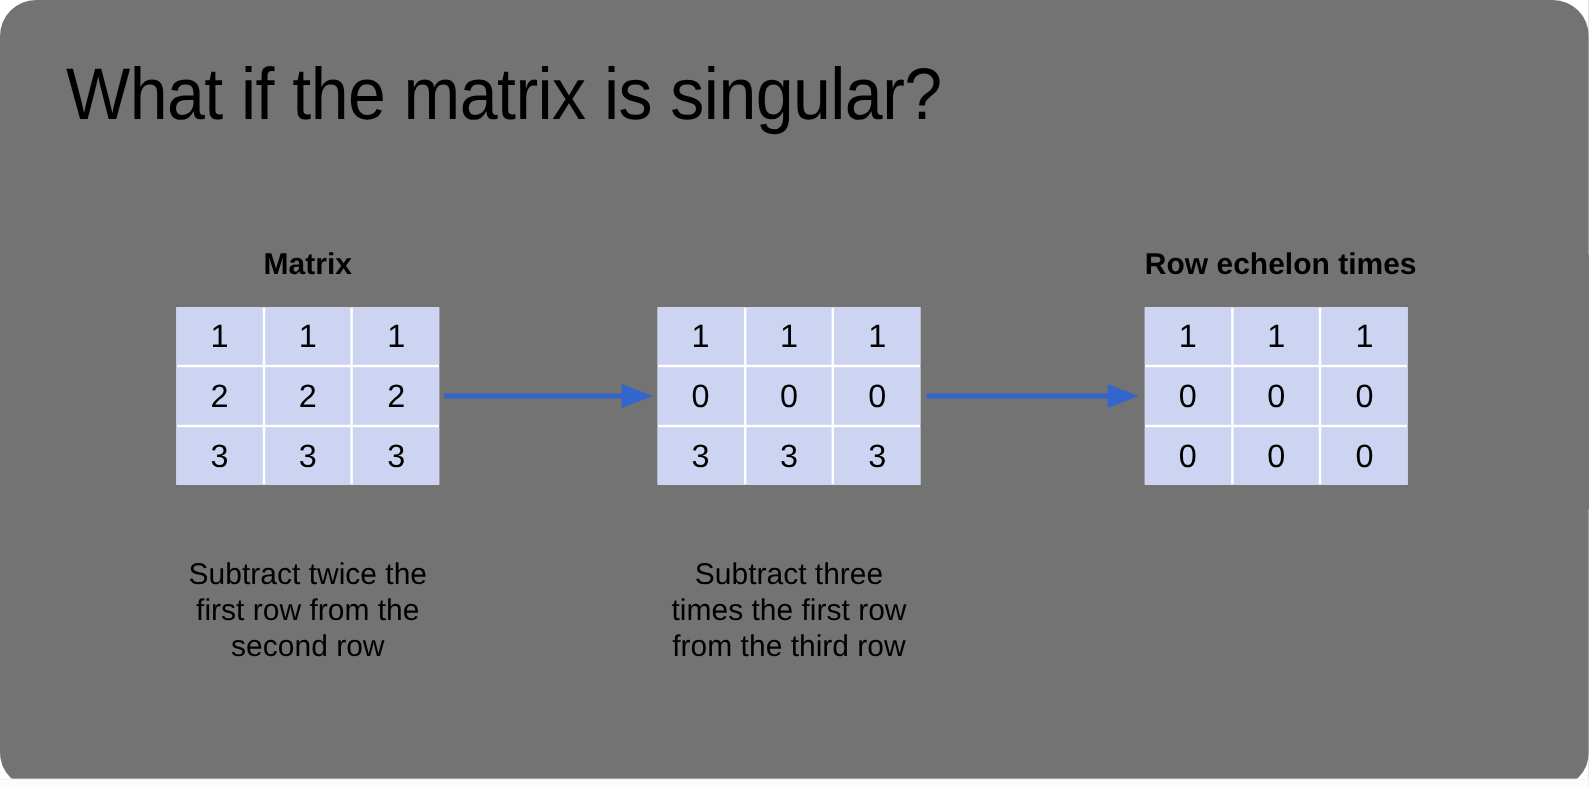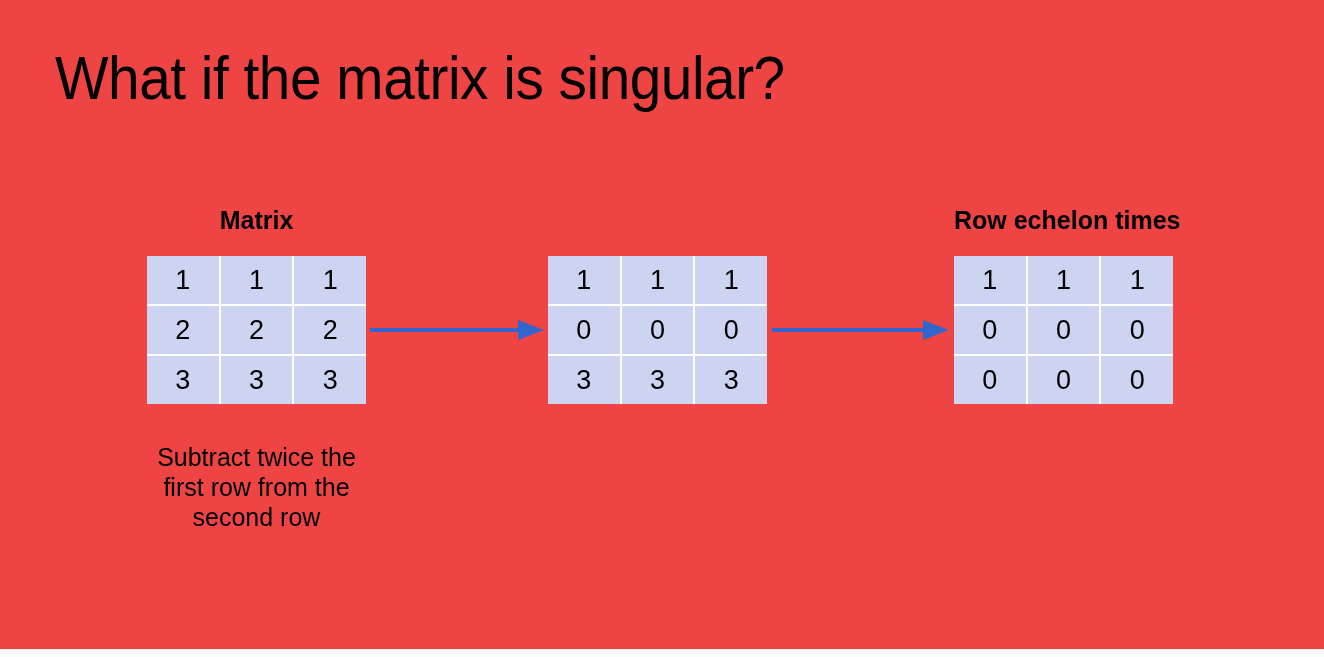--- a/index.html
+++ b/index.html
@@ -11,21 +11,22 @@
     height: 657px;
     background: #ffffff;
     font-family: "Liberation Sans", sans-serif;
     overflow: hidden;
     position: relative;
   }
 
   .slide {
     position: absolute;
     inset: 0;
-    background: #ef4444;
+    background: #737373;
+    border-radius: 30px;
   }
 
   
   .slide-title {
     position: absolute;
     left: 55px;
     top: 48px;
     font-size: 61px;
     line-height: 1;
     font-weight: 400;
@@ -78,21 +79,21 @@
     background: #ccd4f2;
     display: flex;
     align-items: center;
     justify-content: center;
     font-size: 27px;
     color: #000000;
     line-height: 1;
   }
 
   .caption {
-    margin-top: 38px;
+    margin-top: 60px;
     text-align: center;
     font-size: 25px;
     line-height: 30px;
     color: #000000;
   }
   .caption.empty { visibility: hidden; }
 
   
   .arrow {
     position: absolute;
@@ -152,20 +153,21 @@
         <div class="matrix-cell">1</div>
         <div class="matrix-cell">1</div>
         <div class="matrix-cell">1</div>
         <div class="matrix-cell">0</div>
         <div class="matrix-cell">0</div>
         <div class="matrix-cell">0</div>
         <div class="matrix-cell">3</div>
         <div class="matrix-cell">3</div>
         <div class="matrix-cell">3</div>
       </div>
+      <div class="caption">Subtract three times the first row from the third row</div>
     </div>
 
     <div class="arrow arrow-2">
       <svg viewBox="0 0 177 24" preserveAspectRatio="none" aria-hidden="true">
         <line x1="0" y1="12" x2="155" y2="12" stroke="#3366cc" stroke-width="4"></line>
         <polygon points="151,2 177,12 151,22" fill="#3366cc"></polygon>
       </svg>
     </div>
 
     <div class="stage stage-3">

